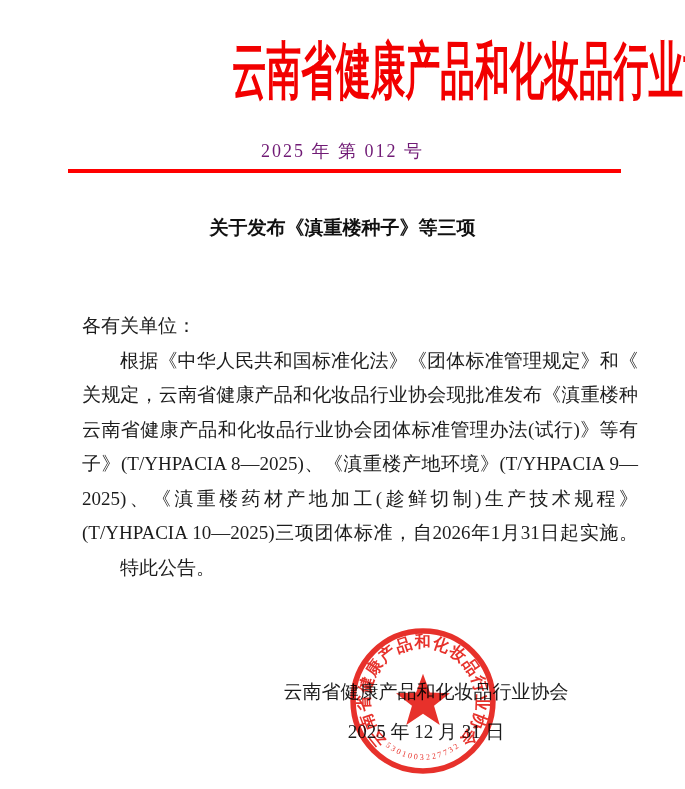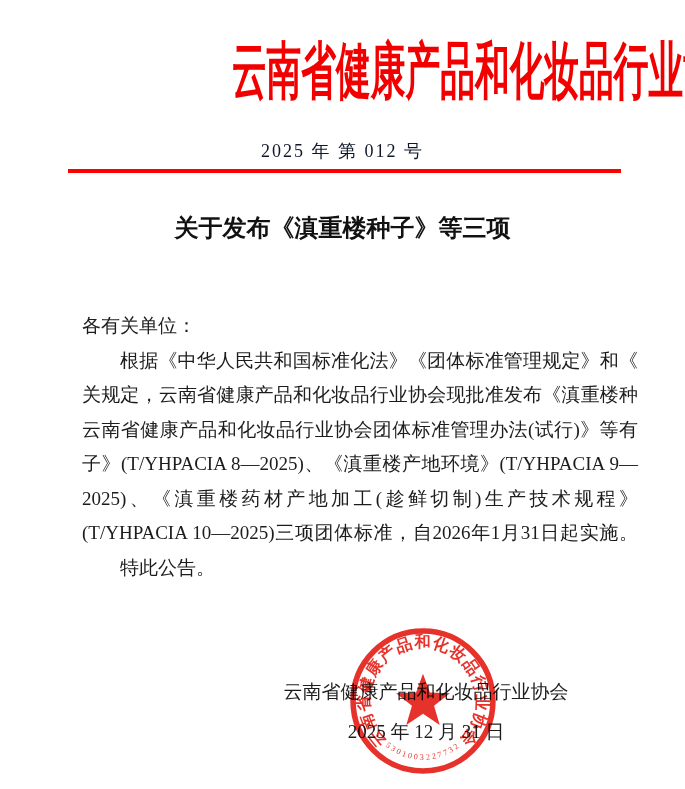--- a/index.html
+++ b/index.html
@@ -10,28 +10,28 @@
   
   .header-wrap{position:absolute;top:36px;left:0;width:685px;text-align:center;}
   .header-title{
     display:inline-block;font-size:62px;font-weight:900;color:#f20000;
     white-space:nowrap;transform:scaleX(0.56);transform-origin:50% 50%;
     letter-spacing:0px;line-height:70px;
     font-family:"Liberation Serif","DejaVu Serif",serif;
   }
   .doc-number{
     position:absolute;top:139px;left:0;width:685px;text-align:center;
-    font-size:18px;letter-spacing:2px;color:#0f172a;
+    font-size:18px;letter-spacing:2px;color:#701a75;
   }
   .red-line{
     position:absolute;top:169px;left:68px;width:553px;height:4px;background:#ff0000;
   }
   .doc-title{
     position:absolute;top:207px;left:0;width:685px;text-align:center;
-    font-size:24px;font-weight:bold;line-height:42px;color:#111;
+    font-size:19px;font-weight:bold;line-height:42px;color:#111;
   }
   
   .body-text{
     position:absolute;top:309px;left:82px;width:556px;
     font-size:19px;line-height:34.5px;color:#1c1c1c;
   }
   .body-line{width:556px;}
   .jl{text-align:justify;text-align-last:justify;text-justify:inter-character;}
   .indent{text-indent:38px;}
   

